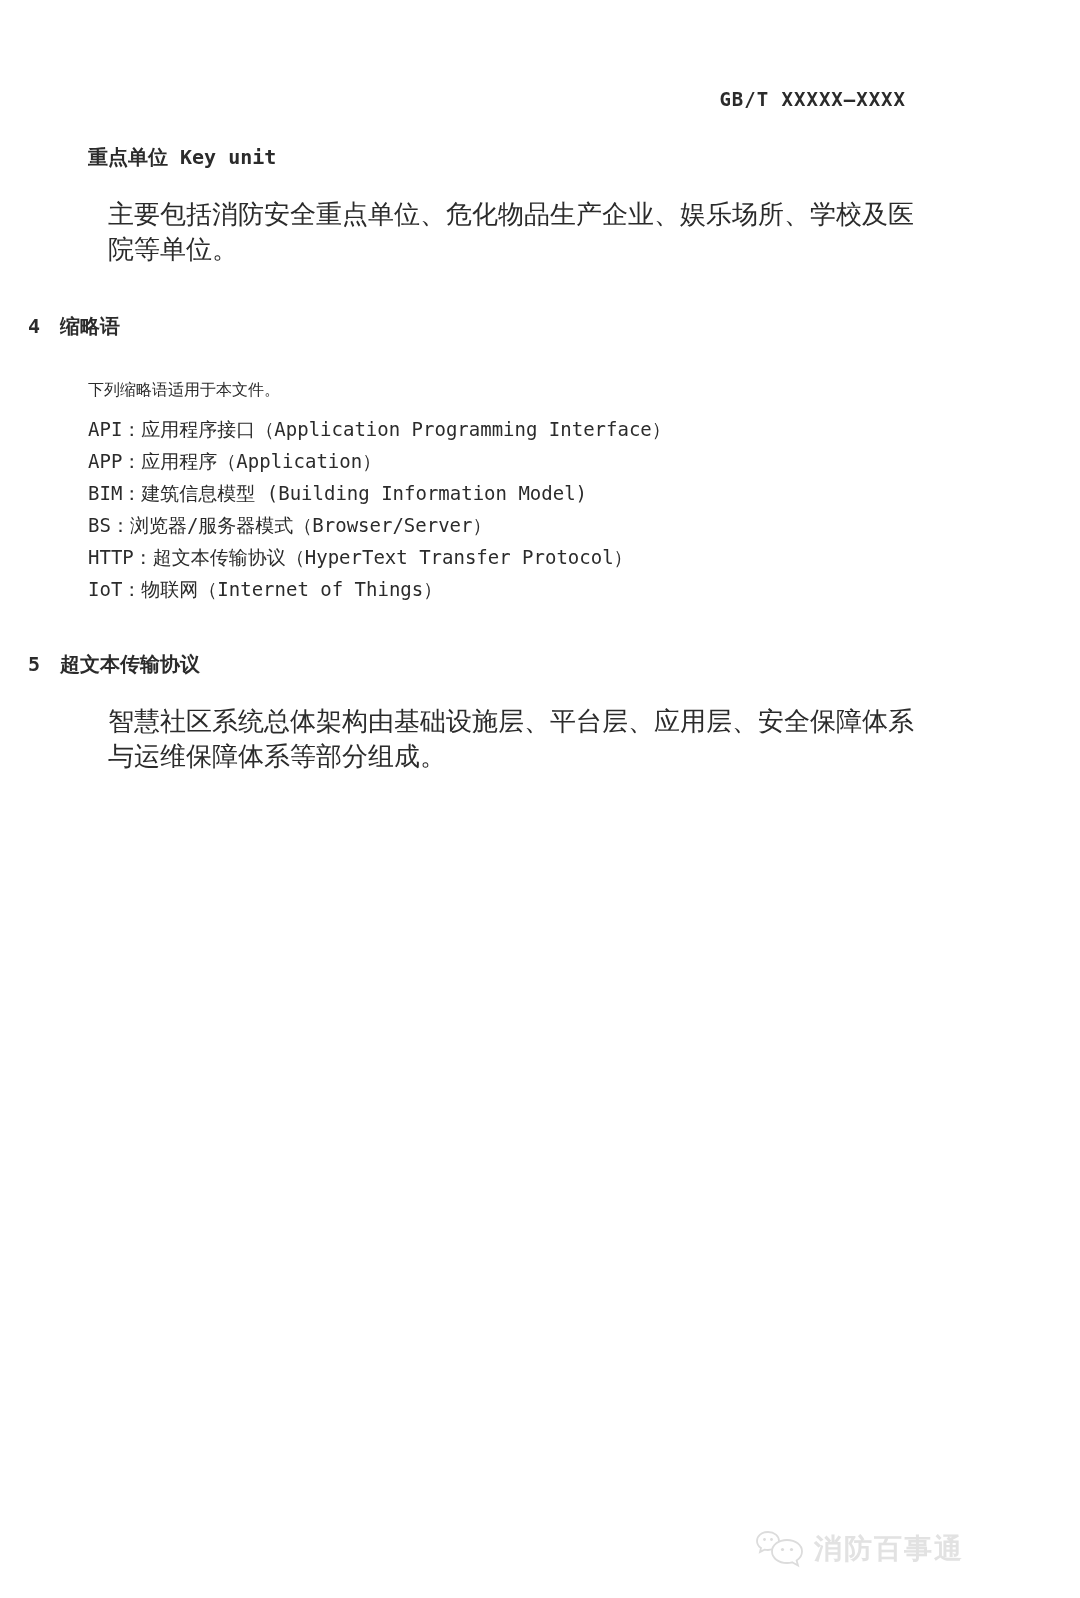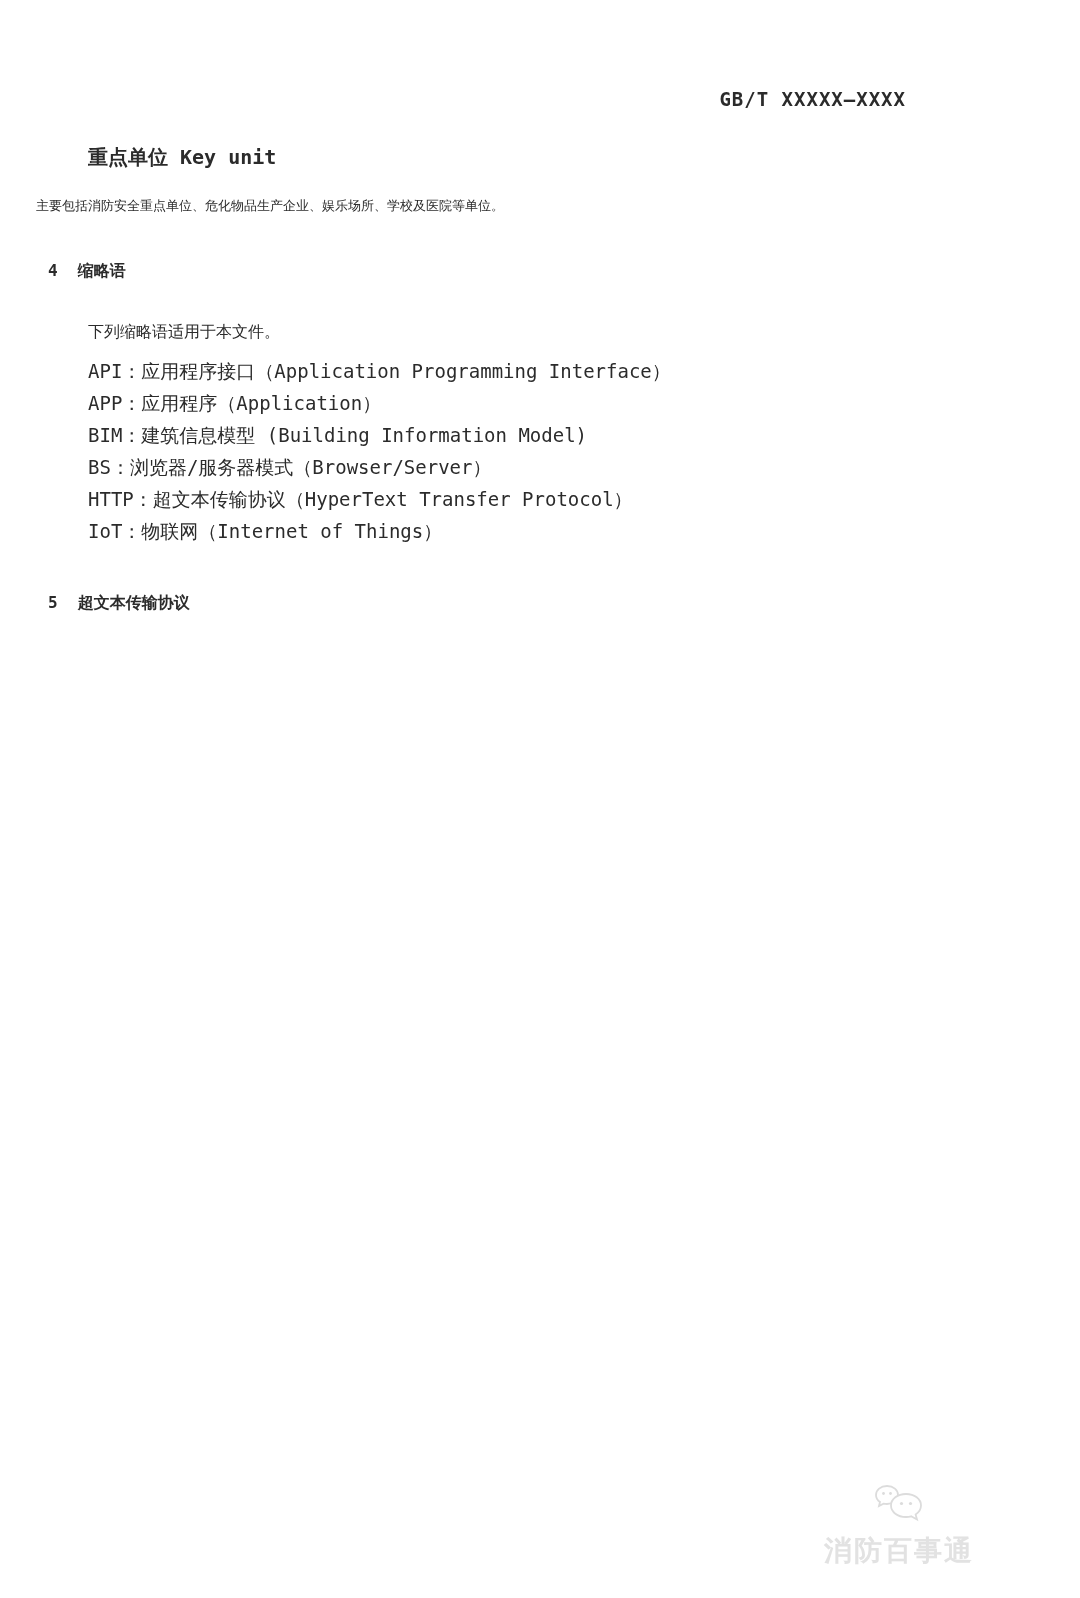--- a/index.html
+++ b/index.html
@@ -18,53 +18,52 @@
     font-size: 19px;
     font-weight: 700;
     letter-spacing: 1px;
   }
   .term-heading {
     margin: 34px 0 0 88px;
     font-size: 20px;
     font-weight: 700;
   }
   .body-text {
-    margin: 26px 66px 0 36px;
-    font-size: 13px;
+    margin: 26px 66px 0 108px;
+    font-size: 26px;
     line-height: 1.35;
   }
   .sec-heading {
-    margin: 46px 0 0 48px;
-    font-size: 16px;
+    margin: 46px 0 0 28px;
+    font-size: 20px;
     font-weight: 700;
   }
   .sec-num { display: inline-block; margin-right: 20px; }
   .intro-line { margin: 40px 0 0 88px; font-size: 16px; }
   .abbr-list { margin: 12px 0 0 88px; }
   .abbr-line {
     font-size: 19px;
     line-height: 32px;
     white-space: nowrap;
   }
   .sub-heading { margin: 46px 0 0 46px; font-size: 20px; font-weight: 700; }
   .sub-num { display: inline-block; margin-right: 22px; }
   .watermark {
     position: absolute;
-    right: 12px;
+    right: 22px;
     bottom: 28px;
     display: flex;
     align-items: center;
     gap: 8px;
     color: #e2e2e2;
     font-size: 28px;
     font-weight: 700;
     letter-spacing: 2px;
     font-family: "Liberation Sans", sans-serif;
     user-select: none;
-    flex-direction: column;
   }
   .watermark svg { display: block; }
 </style>
 </head>
 <body>
 
 <div class="page">
 
   <div class="doc-header">GB/T XXXXX—XXXX</div>
 
@@ -85,20 +84,21 @@
     <div class="abbr-line">BS：浏览器/服务器模式（Browser/Server）</div>
     <div class="abbr-line">HTTP：超文本传输协议（HyperText Transfer Protocol）</div>
     <div class="abbr-line">IoT：物联网（Internet of Things）</div>
   </div>
 
   <div class="sec-heading">
     <span class="sec-num">5</span><span>超文本传输协议</span>
   </div>
 
 
+  <p class="body-text">智慧社区系统总体架构由基础设施层、平台层、应用层、安全保障体系与运维保障体系等部分组成。</p>
 
   <div class="watermark">
     <span>
       <svg width="52" height="42" viewBox="0 0 52 42" fill="none" xmlns="http://www.w3.org/2000/svg">
 
         <path d="M14 4 C7.5 4 3 8 3 13 C3 16 4.6 18.4 7 20 L6 24 L10.5 21.6 C11.6 21.9 12.8 22 14 22 C20.5 22 25 18 25 13 C25 8 20.5 4 14 4 Z" stroke="#dcdcdc" stroke-width="1.8" fill="#ffffff"></path>
         <circle cx="10.5" cy="11.5" r="1.4" fill="#dcdcdc"></circle>
         <circle cx="17.5" cy="11.5" r="1.4" fill="#dcdcdc"></circle>
 
         <path d="M33 12 C24.5 12 18 17 18 23.5 C18 30 24.5 35 33 35 C34.8 35 36.5 34.8 38.1 34.3 L44 37.5 L42.6 32.4 C45.9 30.3 48 27.1 48 23.5 C48 17 41.5 12 33 12 Z" stroke="#dcdcdc" stroke-width="1.8" fill="#ffffff"></path>

